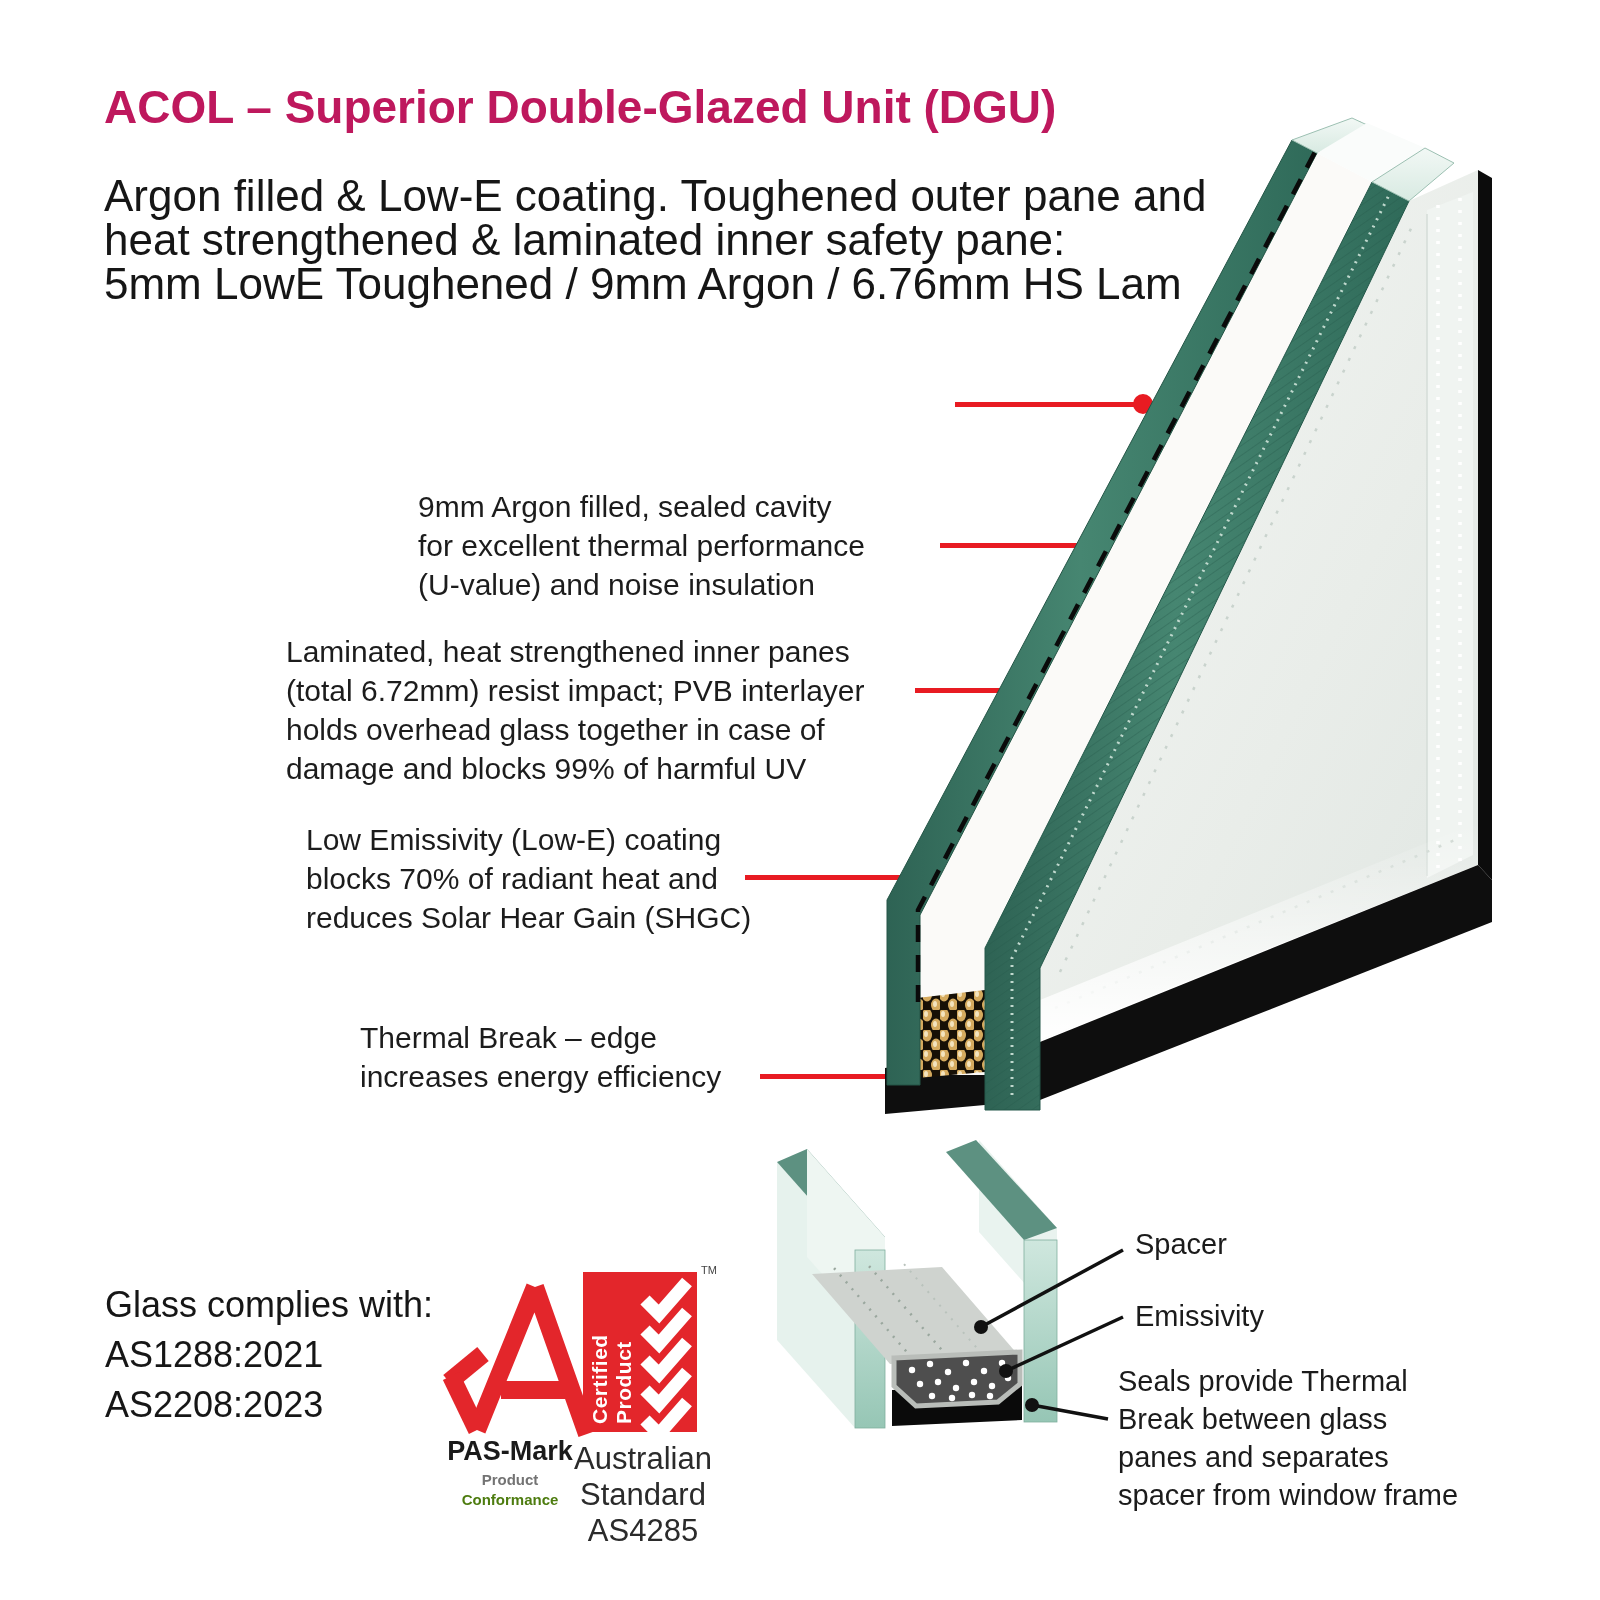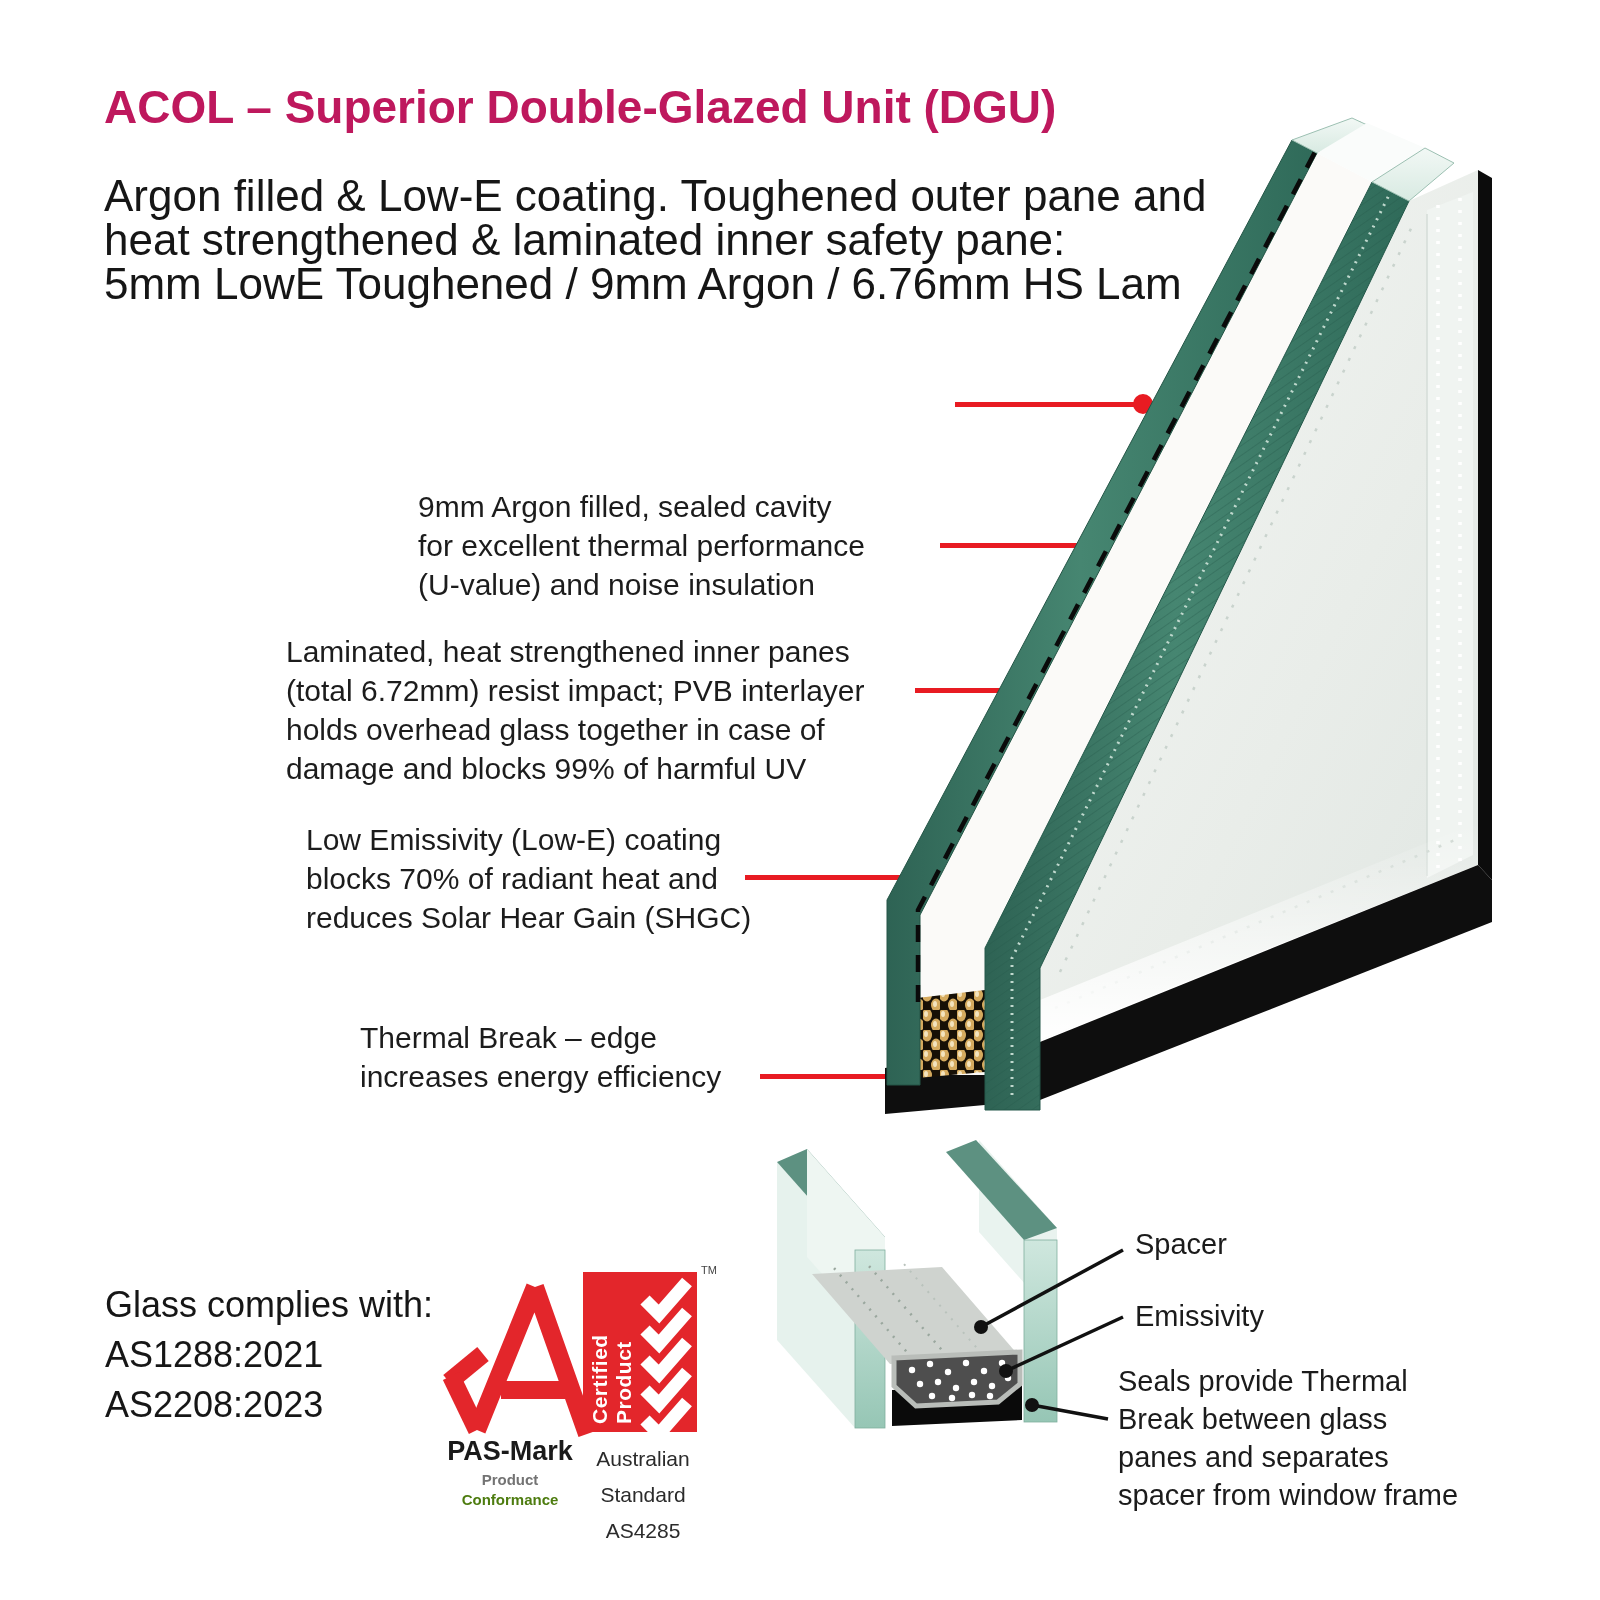--- a/index.html
+++ b/index.html
@@ -22,21 +22,21 @@
   #detail-seals-label{left:1118px;top:1362px;font-size:29px;line-height:38px;}
   #compliance{left:105px;top:1280px;font-size:36px;line-height:50px;color:#161616;}
   #pas-text{left:425px;top:1436px;width:170px;text-align:center;font-size:27px;font-weight:bold;color:#1a1a1a;}
   #pas-sub1{left:425px;top:1471px;width:170px;text-align:center;font-size:15px;font-weight:bold;color:#737373;}
   #pas-sub2{left:425px;top:1491px;width:170px;text-align:center;font-size:15px;font-weight:bold;color:#4d7c0f;}
   #as-box{left:583px;top:1272px;width:114px;height:160px;background:#e3262b;}
   #as-vertical{left:588px;top:1282px;width:34px;height:142px;
                writing-mode:vertical-rl;transform:rotate(180deg);
                font-size:21px;font-weight:bold;color:#ffffff;letter-spacing:0.5px;}
   #as-tm{left:701px;top:1264px;font-size:11px;color:#444;}
-  #as-caption{left:558px;top:1441px;width:170px;text-align:center;font-size:21px;line-height:36px;color:#2b2b2b;}
+  #as-caption{left:558px;top:1441px;width:170px;text-align:center;font-size:31px;line-height:36px;color:#2b2b2b;}
   svg{display:block;}
 </style>
 </head>
 <body>
 
 <div id="canvas">
 
   <div id="title" class="abs">ACOL – Superior Double-Glazed Unit (DGU)</div>
   <div id="intro" class="abs pre">Argon filled &amp; Low-E coating. Toughened outer pane and
 heat strengthened &amp; laminated inner safety pane:

